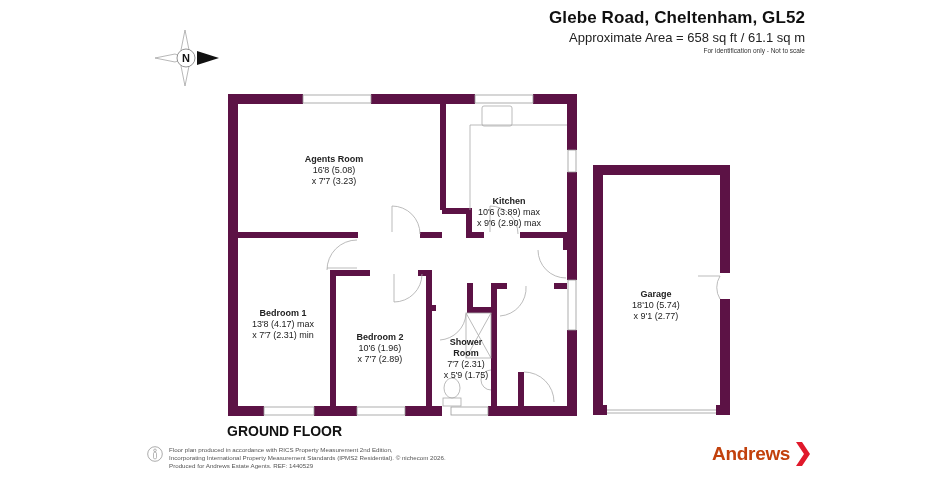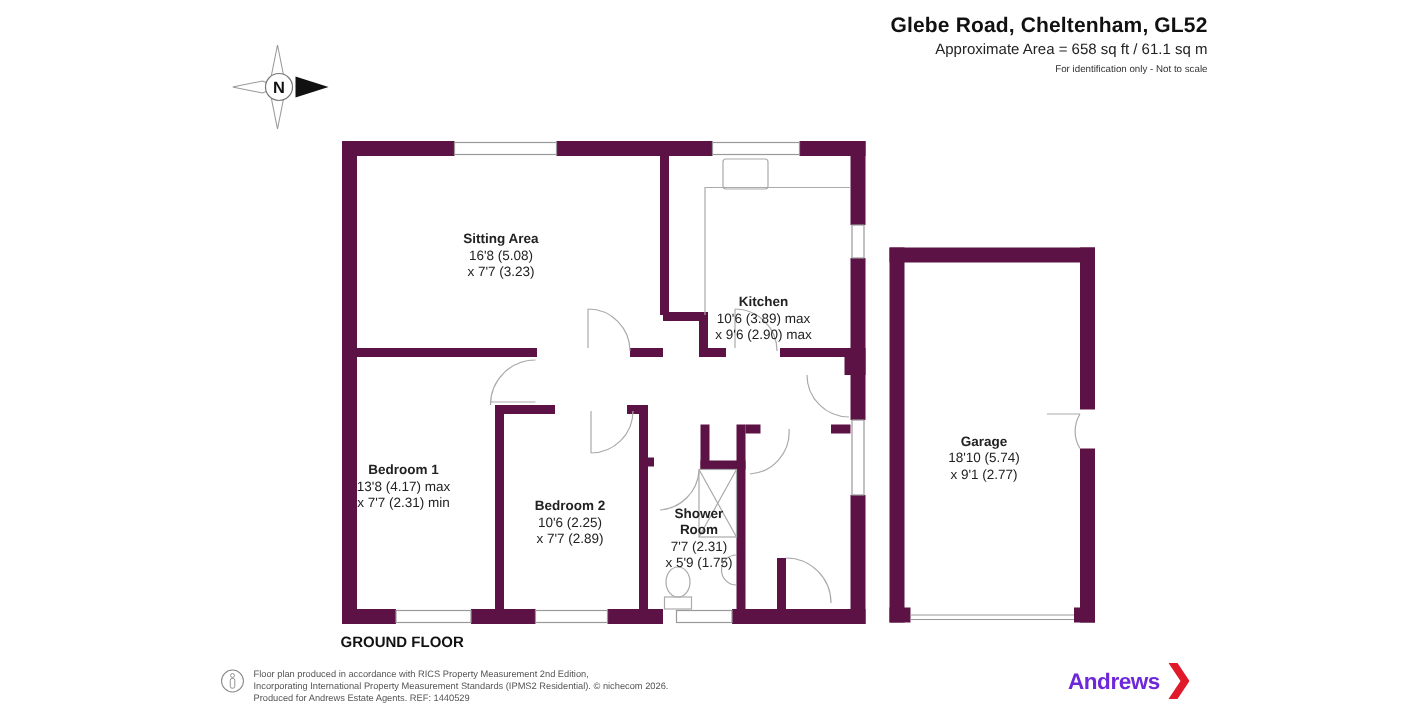--- a/index.html
+++ b/index.html
@@ -1,28 +1,28 @@
 <!DOCTYPE html>
 <html><head>
   <meta charset="utf-8">
   <style>
     html, body { margin: 0; padding: 0; background: #ffffff; }
     body { width: 950px; height: 480px; position: relative; overflow: hidden; font-family: "Liberation Sans", sans-serif; color: #222; }
     .header { position: absolute; right: 145px; top: 8px; text-align: right; }
-    .title { font-size: 14px; font-weight: bold; color: #111; letter-spacing: 0.1px; }
-    .area-line { font-size: 10px; color: #222; line-height: 12px; }
+    .title { font-size: 17px; font-weight: bold; color: #111; letter-spacing: 0.1px; }
+    .area-line { font-size: 13px; color: #222; line-height: 12px; }
     .note { font-size: 6.5px; color: #333; margin-top: 3px; }
     .plan { position: absolute; left: 0; top: 0; width: 950px; height: 480px; }
     .room-label { position: absolute; text-align: center; font-size: 9px; line-height: 11px; color: #222; transform: translateX(-50%); white-space: nowrap; }
     .room-label .name { font-weight: bold; font-size: 9px; }
-    .floor-label { position: absolute; left: 227px; top: 423px; font-size: 10px; font-weight: bold; color: #111; }
+    .floor-label { position: absolute; left: 227px; top: 423px; font-size: 14px; font-weight: bold; color: #111; }
     .footer { position: absolute; left: 147px; top: 446px; display: flex; align-items: flex-start; gap: 6px; }
     .footer-text { font-size: 6.2px; color: #555; line-height: 8px; }
     .brand { position: absolute; left: 712px; top: 442px; display: flex; align-items: center; gap: 6px; }
-    .brand-name { font-size: 15px; font-weight: bold; color: #6d28d9; letter-spacing: -0.3px; }
+    .brand-name { font-size: 19px; font-weight: bold; color: #c2410c; letter-spacing: -0.3px; }
     .compass { position: absolute; left: 155px; top: 30px; }
   </style>
 </head>
 <body>
 
 <div class="header">
   <div class="title">Glebe Road, Cheltenham, GL52</div>
   <div style="margin-top:4px">
     <div class="area-line">Approximate Area = 658 sq ft / 61.1 sq m</div>
   </div>
@@ -124,37 +124,37 @@
     <line x1="491" y1="313" x2="466" y2="358"></line>
 
     <path d="M 491 370 A 10 10 0 0 0 491 390"></path>
 
     <ellipse cx="452" cy="388" rx="8" ry="10"></ellipse>
     <rect x="443" y="398" width="18" height="8"></rect>
   </g>
 </svg>
 
 <div class="room-label" style="left:334px; top:154px;">
-  <div class="name">Sitting Area</div>
+  <div class="name">Agents Room</div>
   <div>16'8 (5.08)</div>
   <div>x 7'7 (3.23)</div>
 </div>
 <div class="room-label" style="left:509px; top:152px;margin-top:44px;">
   <div class="name">Kitchen</div>
   <div>10'6 (3.89) max</div>
   <div>x 9'6 (2.90) max</div>
 </div>
-<div class="room-label" style="left:269px; top:308px;">
+<div class="room-label" style="left:283px; top:308px;">
   <div class="name">Bedroom 1</div>
   <div>13'8 (4.17) max</div>
   <div>x 7'7 (2.31) min</div>
 </div>
 <div class="room-label" style="left:380px; top:332px;">
   <div class="name">Bedroom 2</div>
-  <div>10'6 (2.25)</div>
+  <div>10'6 (1.96)</div>
   <div>x 7'7 (2.89)</div>
 </div>
 <div class="room-label" style="left:466px; top:337px;">
   <div class="name">Shower</div>
   <div class="name">Room</div>
   <div>7'7 (2.31)</div>
   <div>x 5'9 (1.75)</div>
 </div>
 <div class="room-label" style="left:656px; top:289px;">
   <div class="name">Garage</div>

